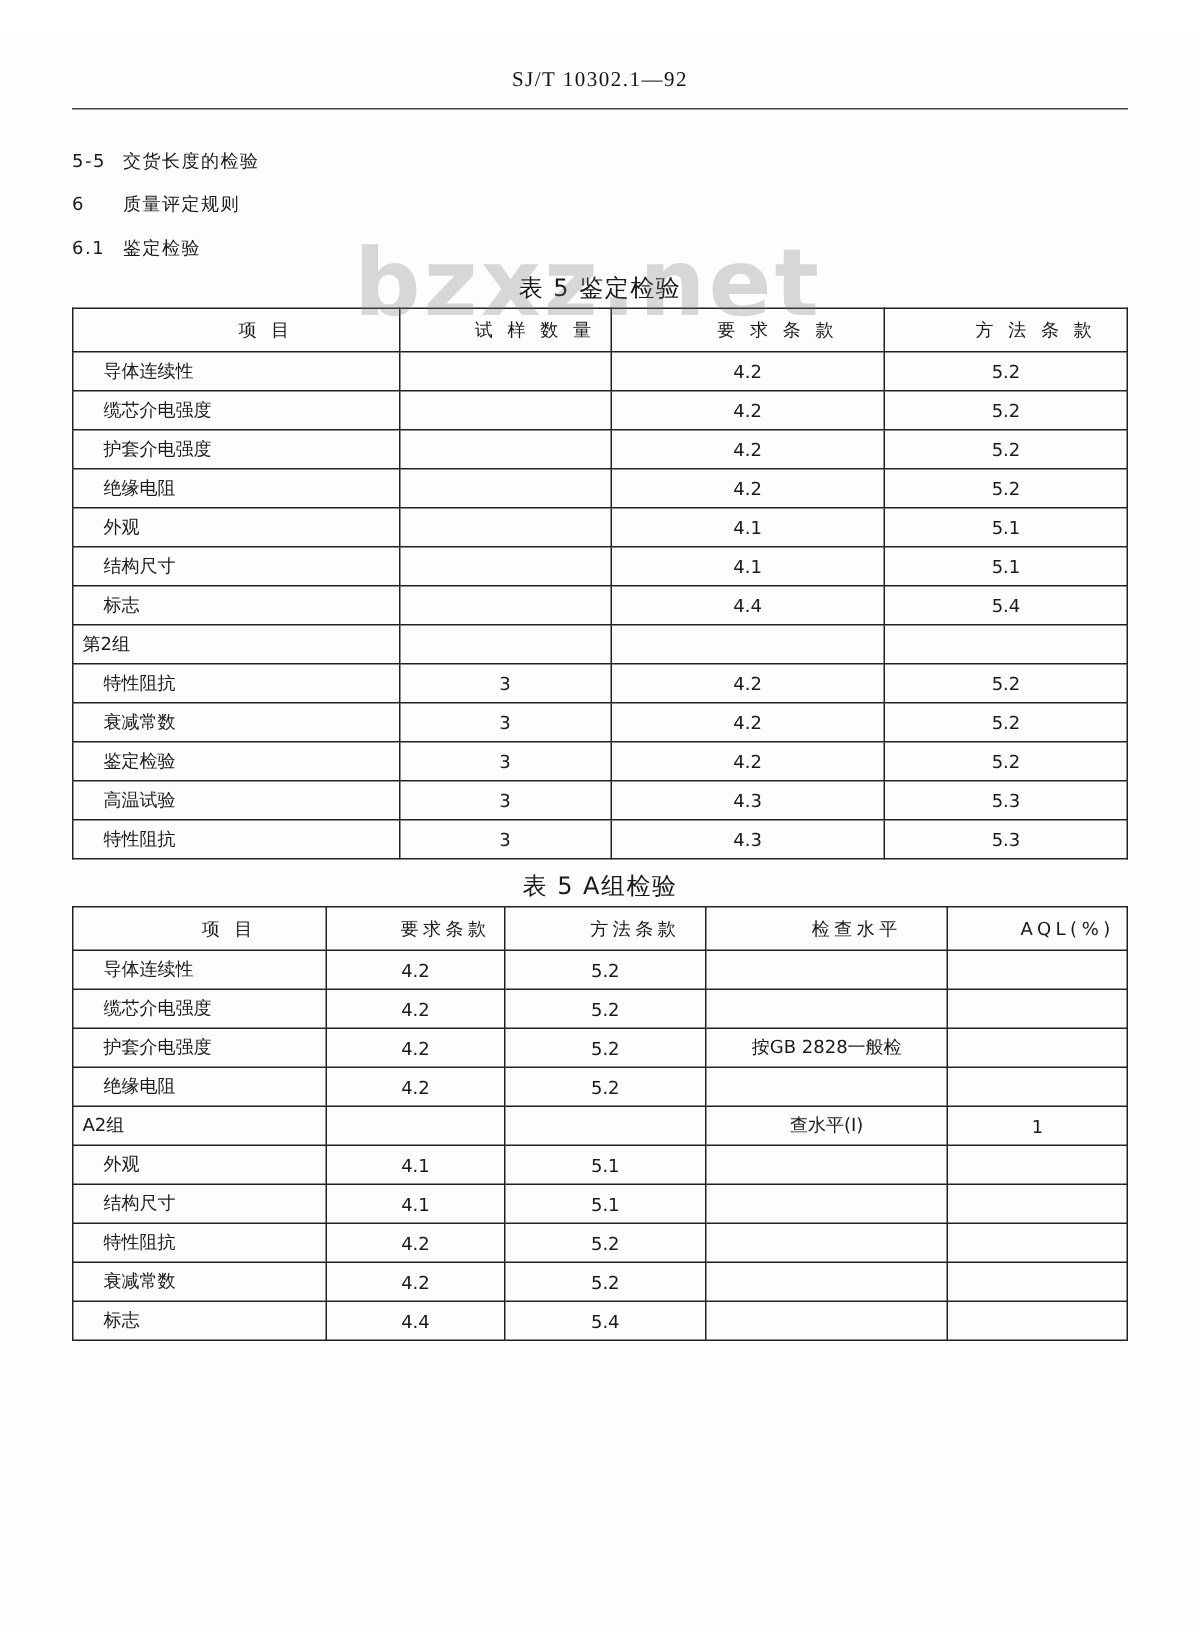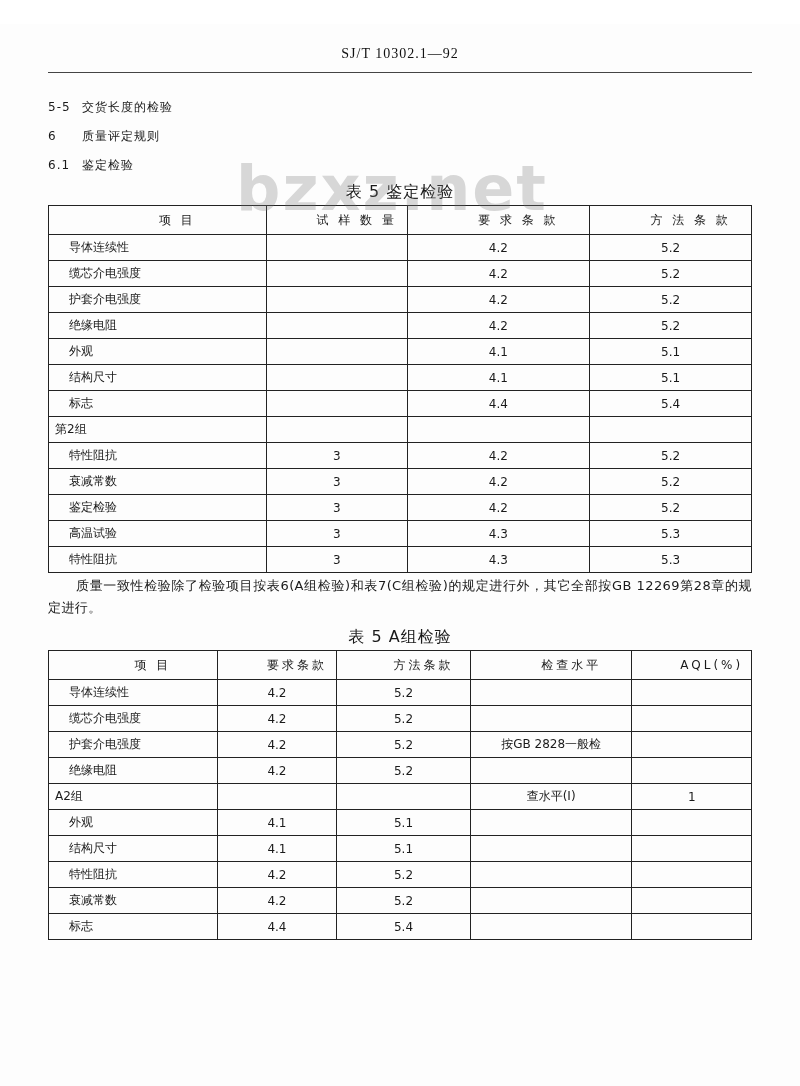--- a/index.html
+++ b/index.html
@@ -230,21 +230,20 @@
           <tr>
               <td class="sub">特性阻抗</td>
               <td class="c">3</td>
               <td class="c">4.3</td>
               <td class="c">5.3</td>
             </tr>
         </tbody>
       </table>
     </div>
 
-    <p class="body indent">质量一致性检验除了检验项目按表6(A组检验)和表7(C组检验)的规定进行外，其它全部按GB 12269第28章的规定进行。</p>
 
     <div class="tbl-caption">表 5   A组检验</div>
     <div class="tbl-wrap">
       <table class="doc">
         <colgroup>
           <col style="width:24%">
           <col style="width:17%">
           <col style="width:19%">
           <col style="width:23%">
           <col style="width:17%">

